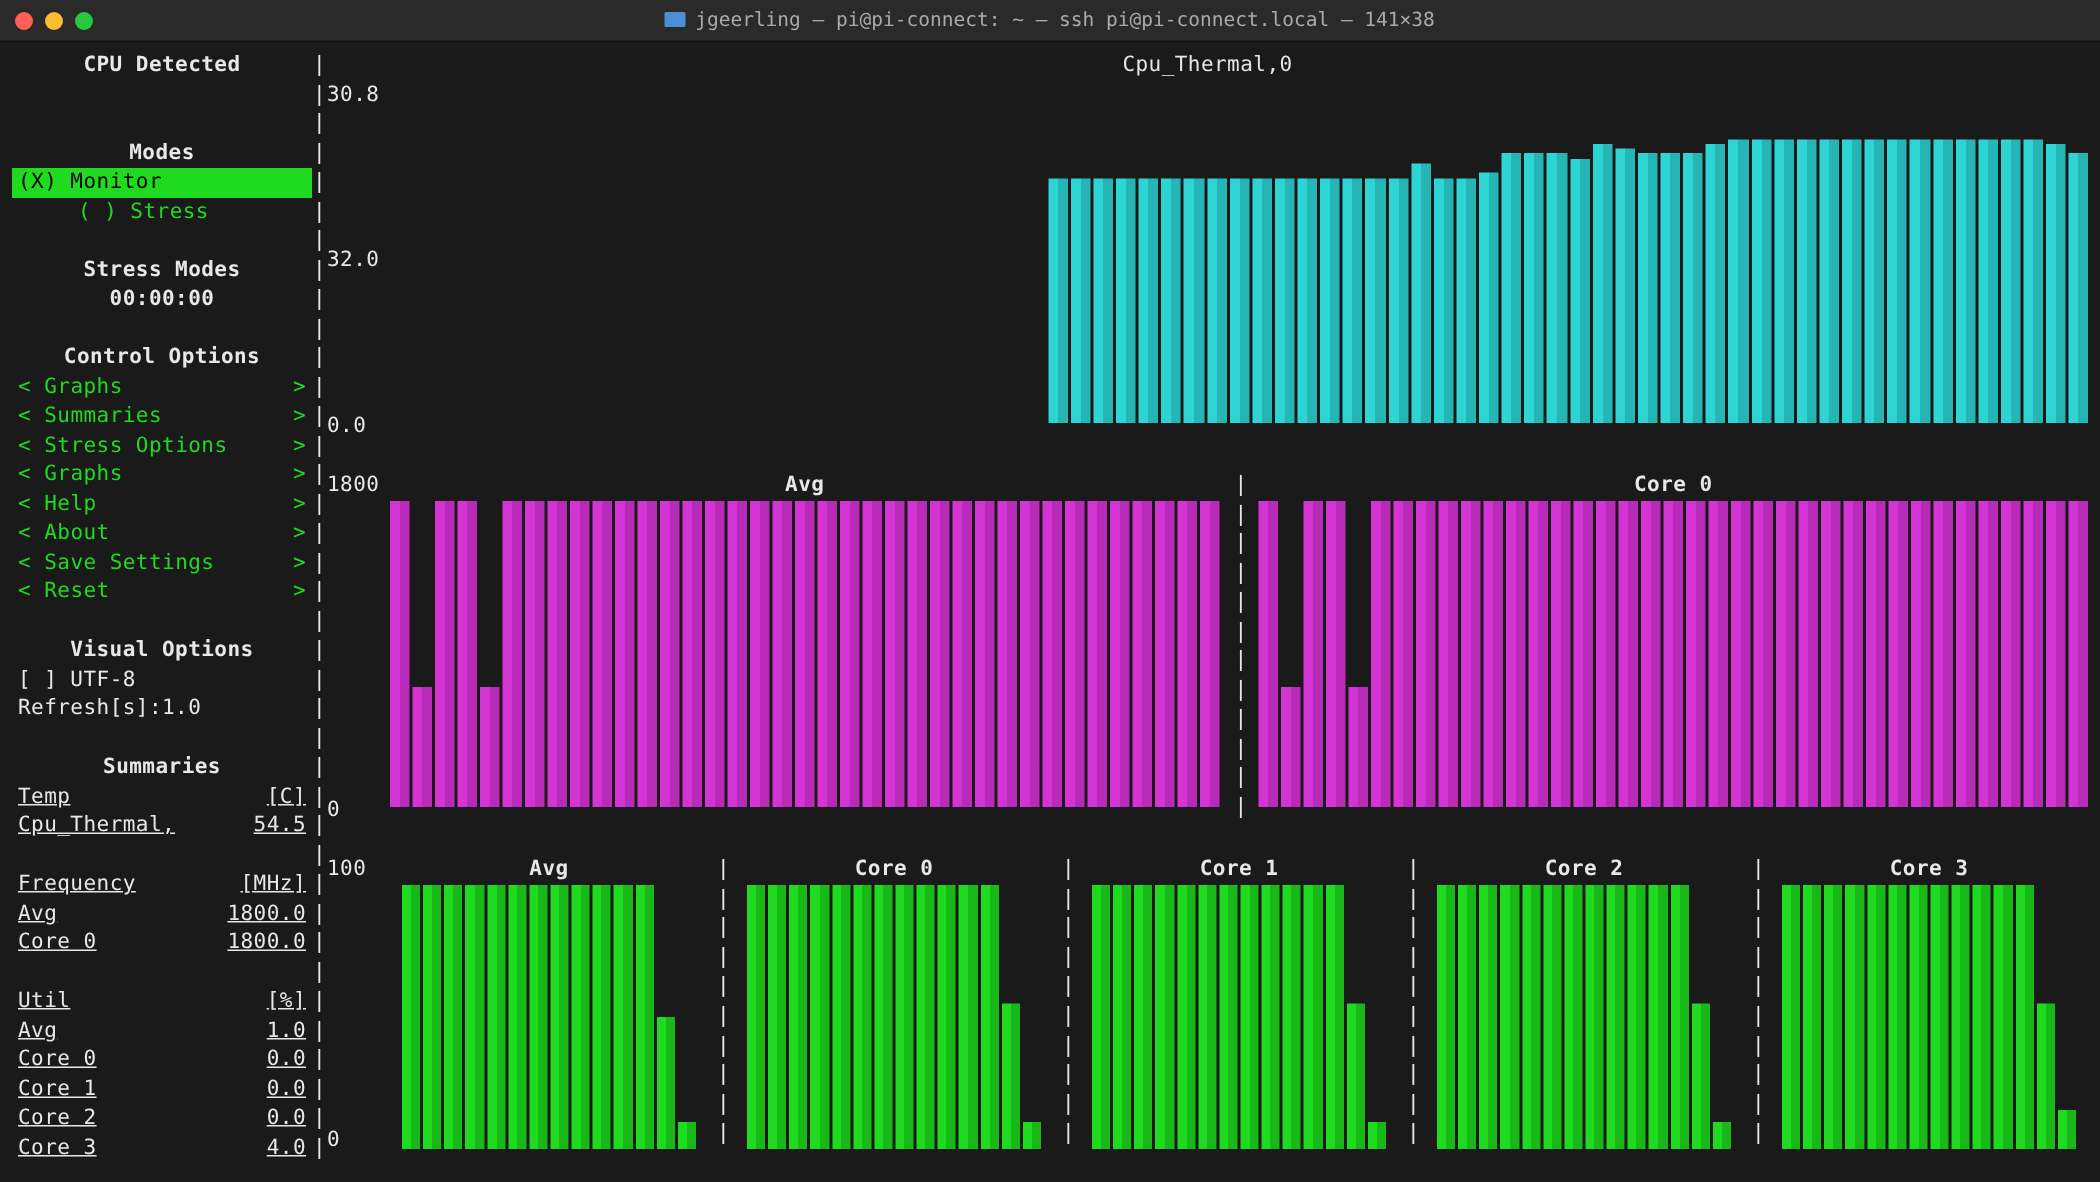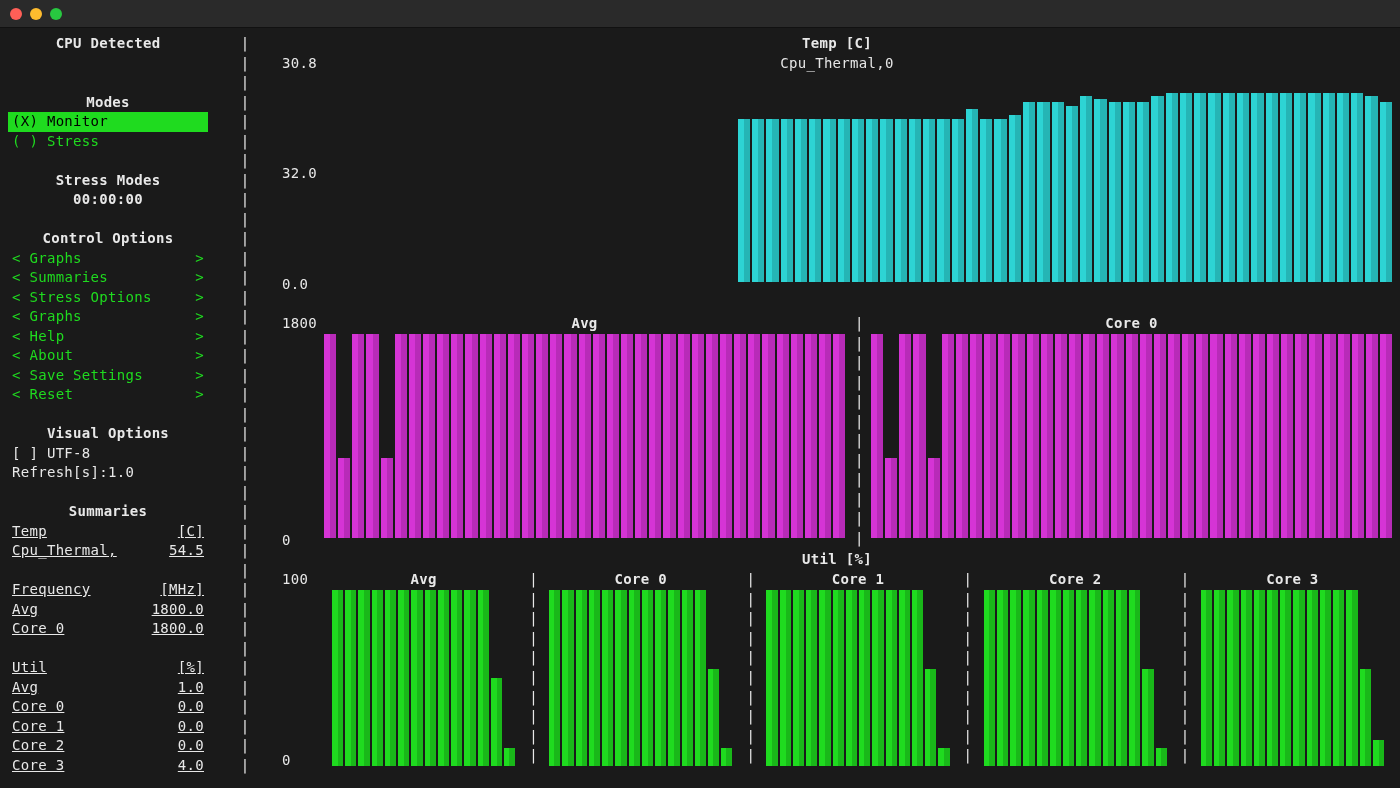--- a/index.html
+++ b/index.html
@@ -41,38 +41,37 @@
     border-radius: 1px;
     margin-right: 6px;
     vertical-align: middle;
   }
   .term {
     display: flex;
     height: 760px;
     padding: 6px 8px 4px 8px;
     line-height: 19.5px;
     letter-spacing: 0.3px;
-    gap: 32px;
   }
   .sidebar {
     width: 200px;
     flex-shrink: 0;
   }
   .white { color: #e8e8e8; font-weight: bold; }
   .green { color: #1fdb1f; }
   .sb-line { white-space: pre; height: 19.5px; }
   .sb-center { text-align: center; }
   .mode-sel {
     background: #1fdb1f;
     color: #000;
     display: block;
     width: 100%;
     padding: 0 4px;
   }
-  .mode-unsel { color: #1fdb1f; padding: 0 4px; }
+  .mode-unsel { color: #1fdb1f; padding: 0 4px; margin-left: 40px; }
   .ctrl-row { color: #1fdb1f; display: flex; justify-content: space-between; padding: 0 4px; }
   .kv-row { display: flex; justify-content: space-between; padding: 0 4px; color: #e8e8e8; text-decoration: underline; }
   .kv-row .k { color: #e8e8e8; }
   .kv-row .v { color: #e8e8e8; }
 
   .divider {
     width: 10px;
     flex-shrink: 0;
     color: #e8e8e8;
     text-align: center;
@@ -161,20 +160,23 @@
 </style>
 </head>
 <body>
 
 <div class="titlebar">
   <div class="traffic">
     <div class="dot red"></div>
     <div class="dot yellow"></div>
     <div class="dot green"></div>
   </div>
+  <div class="title-text">
+    <span class="folder-icon"></span><span>jgeerling — pi@pi-connect: ~ — ssh pi@pi-connect.local — 141×38</span>
+  </div>
 </div>
 
 <div class="term">
 
   <div class="sidebar">
     <div class="sb-line white sb-center">CPU Detected</div>
     <div class="sb-line"></div>
     <div class="sb-line"></div>
     <div class="sb-line white sb-center">Modes</div>
     <div class="sb-line"><span class="mode-sel">(X) Monitor</span></div>
@@ -268,21 +270,20 @@
         <span class="k">Core 3</span>
         <span class="v">4.0</span>
       </div>
   </div>
 
   <div class="divider" id="divider"><div class="tick">|</div><div class="tick">|</div><div class="tick">|</div><div class="tick">|</div><div class="tick">|</div><div class="tick">|</div><div class="tick">|</div><div class="tick">|</div><div class="tick">|</div><div class="tick">|</div><div class="tick">|</div><div class="tick">|</div><div class="tick">|</div><div class="tick">|</div><div class="tick">|</div><div class="tick">|</div><div class="tick">|</div><div class="tick">|</div><div class="tick">|</div><div class="tick">|</div><div class="tick">|</div><div class="tick">|</div><div class="tick">|</div><div class="tick">|</div><div class="tick">|</div><div class="tick">|</div><div class="tick">|</div><div class="tick">|</div><div class="tick">|</div><div class="tick">|</div><div class="tick">|</div><div class="tick">|</div><div class="tick">|</div><div class="tick">|</div><div class="tick">|</div><div class="tick">|</div><div class="tick">|</div><div class="tick">|</div></div>
 
   <div class="charts">
 
     <div class="panel" id="temp-panel">
-      <div class="panel-title">Temp [C]</div>
       <div class="panel-sub">Cpu_Thermal,0</div>
       <div class="axis-label" style="top:19.5px;">30.8</div>
       <div class="axis-label" style="top:130px;">32.0</div>
       <div class="axis-label" style="bottom:0;">0.0</div>
       <div id="temp-bars">
           <div class="bar cyan" style="height: 0%; visibility: hidden;"></div>
           <div class="bar cyan" style="height: 0%; visibility: hidden;"></div>
           <div class="bar cyan" style="height: 0%; visibility: hidden;"></div>
           <div class="bar cyan" style="height: 0%; visibility: hidden;"></div>
           <div class="bar cyan" style="height: 0%; visibility: hidden;"></div>
@@ -458,21 +459,20 @@
               <div class="bar magenta" style="height: 100%;"></div>
               <div class="bar magenta" style="height: 100%;"></div>
               <div class="bar magenta" style="height: 100%;"></div>
               <div class="bar magenta" style="height: 100%;"></div>
             </div>
         </div>
       </div>
     </div>
 
     <div class="panel" id="util-panel">
-      <div class="panel-title">Util [%]</div>
       <div class="axis-label" style="top:19.5px;">100</div>
       <div class="axis-label" style="bottom:0;">0</div>
       <div class="util-split">
         <div class="util-col">
           <div class="util-col-title">Avg</div>
           <div class="util-bars" id="util-avg-bars">
               <div class="bar grn" style="height: 100%;"></div>
               <div class="bar grn" style="height: 100%;"></div>
               <div class="bar grn" style="height: 100%;"></div>
               <div class="bar grn" style="height: 100%;"></div>

